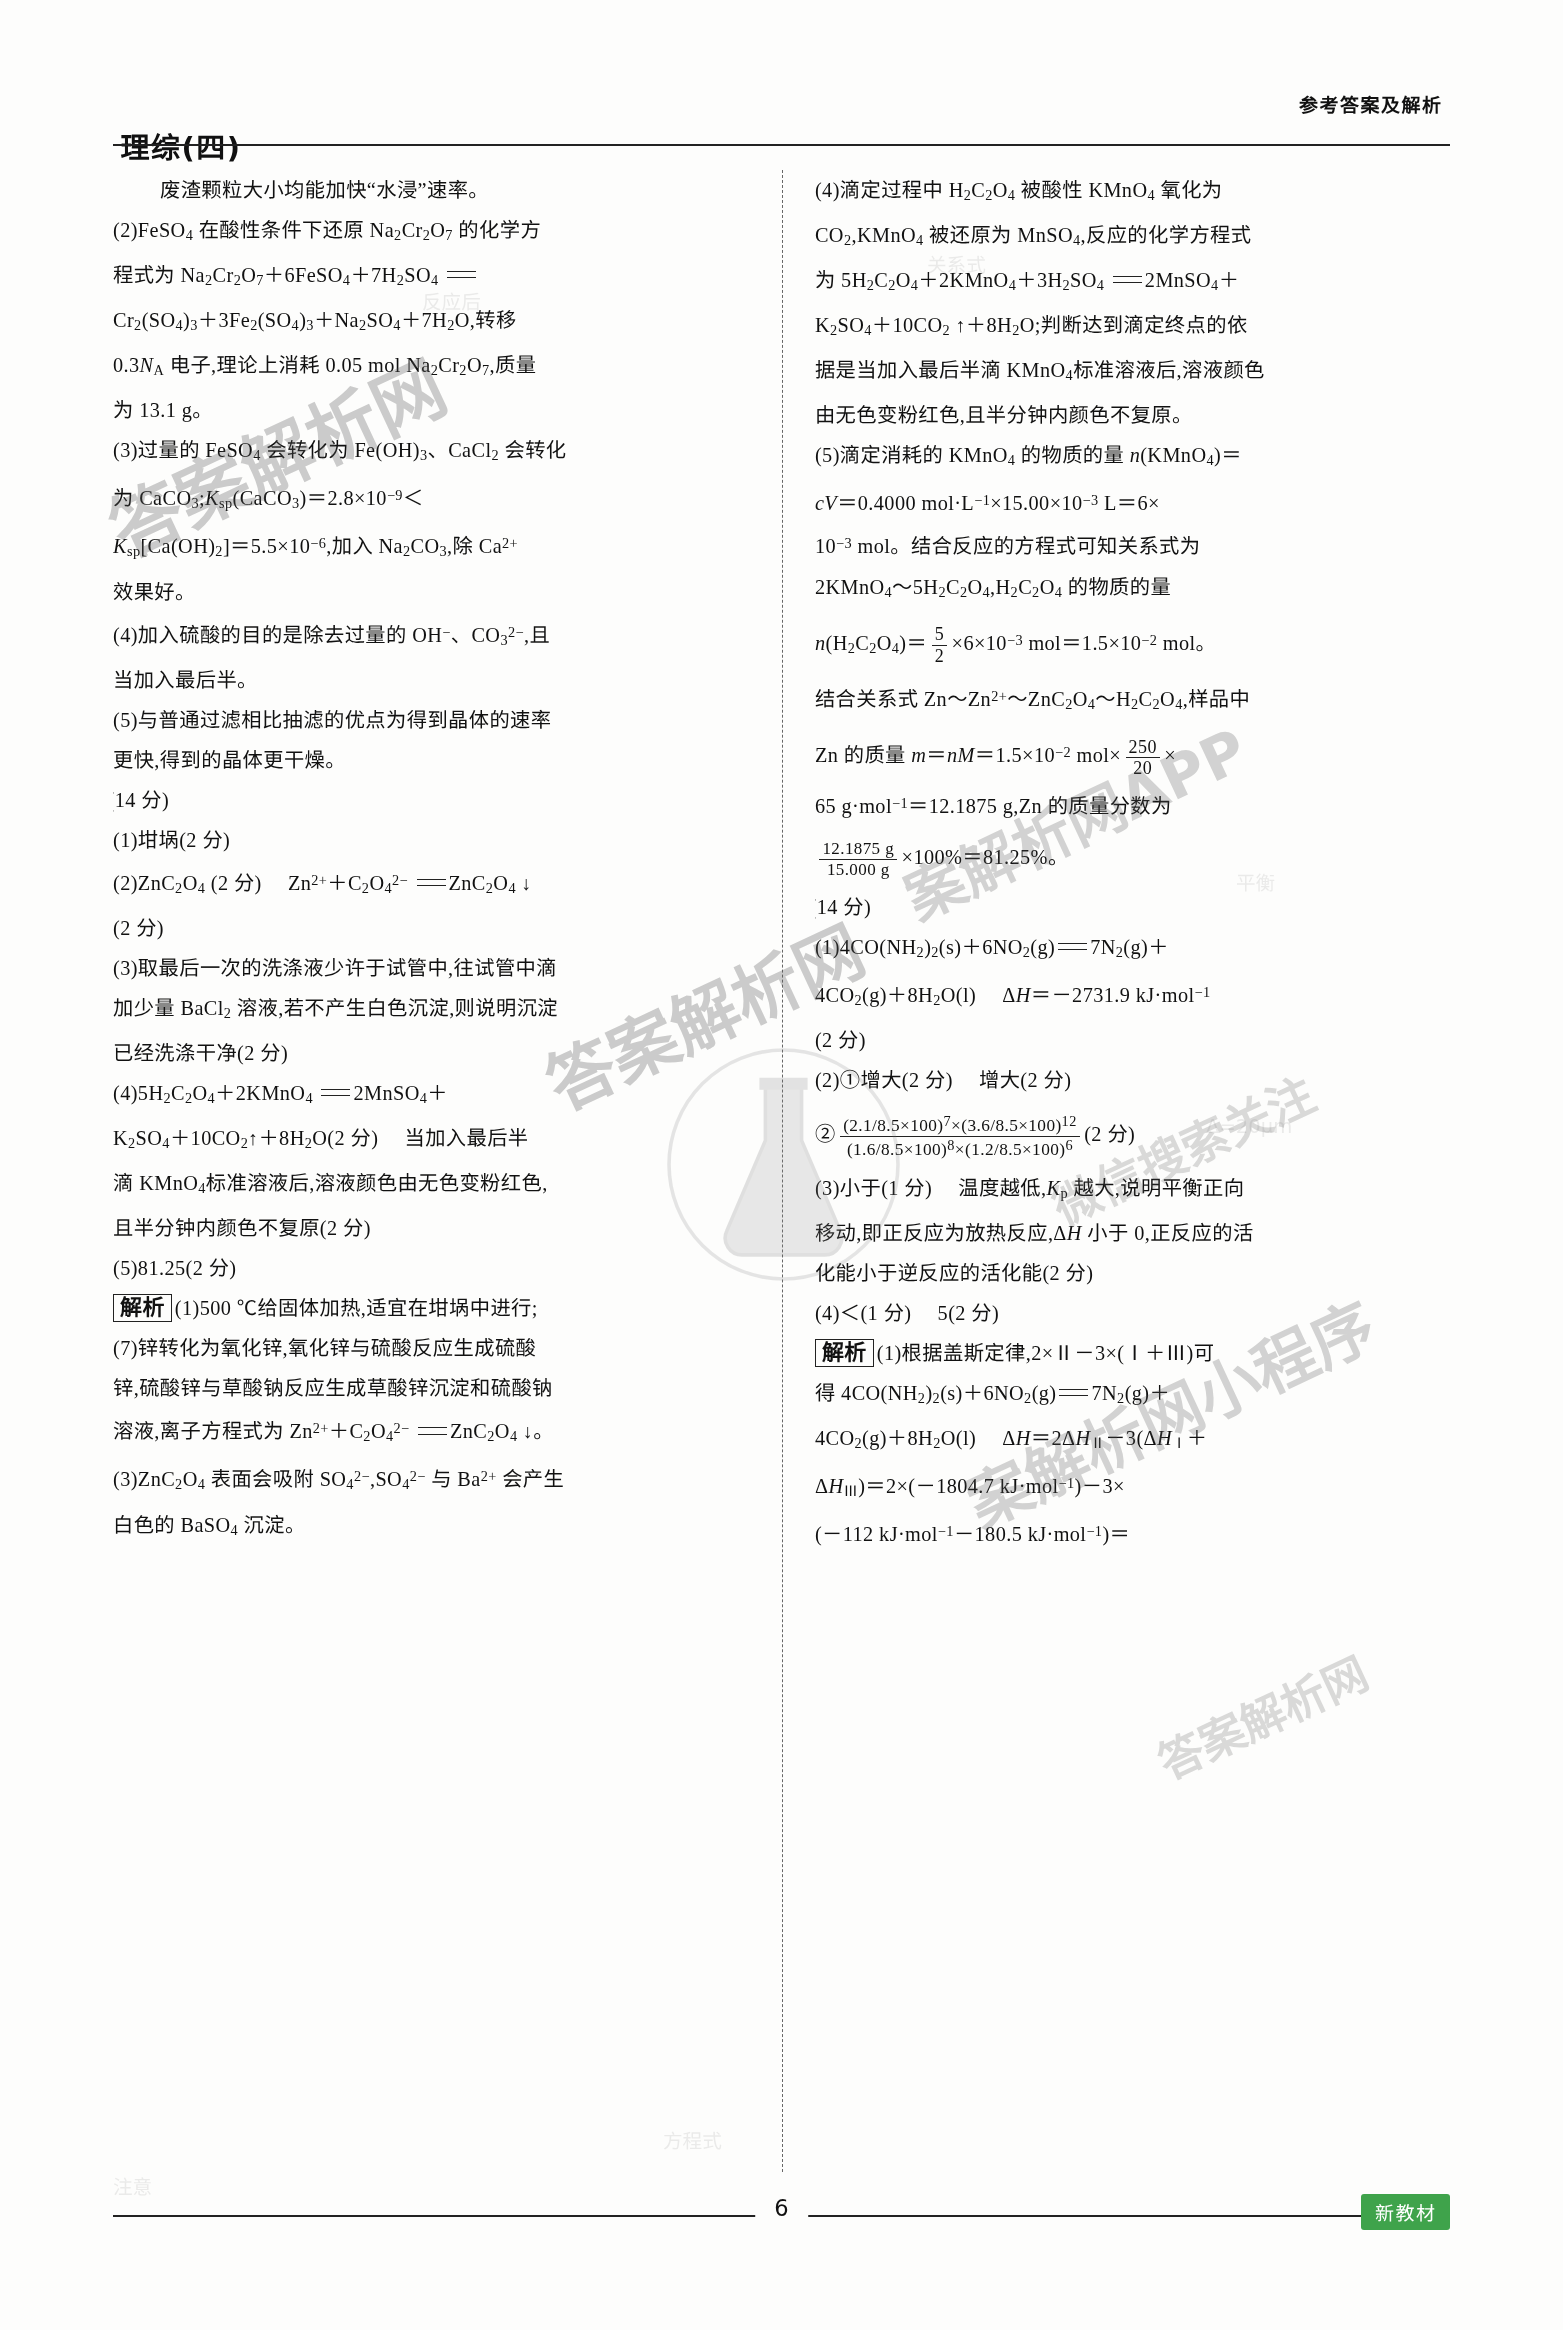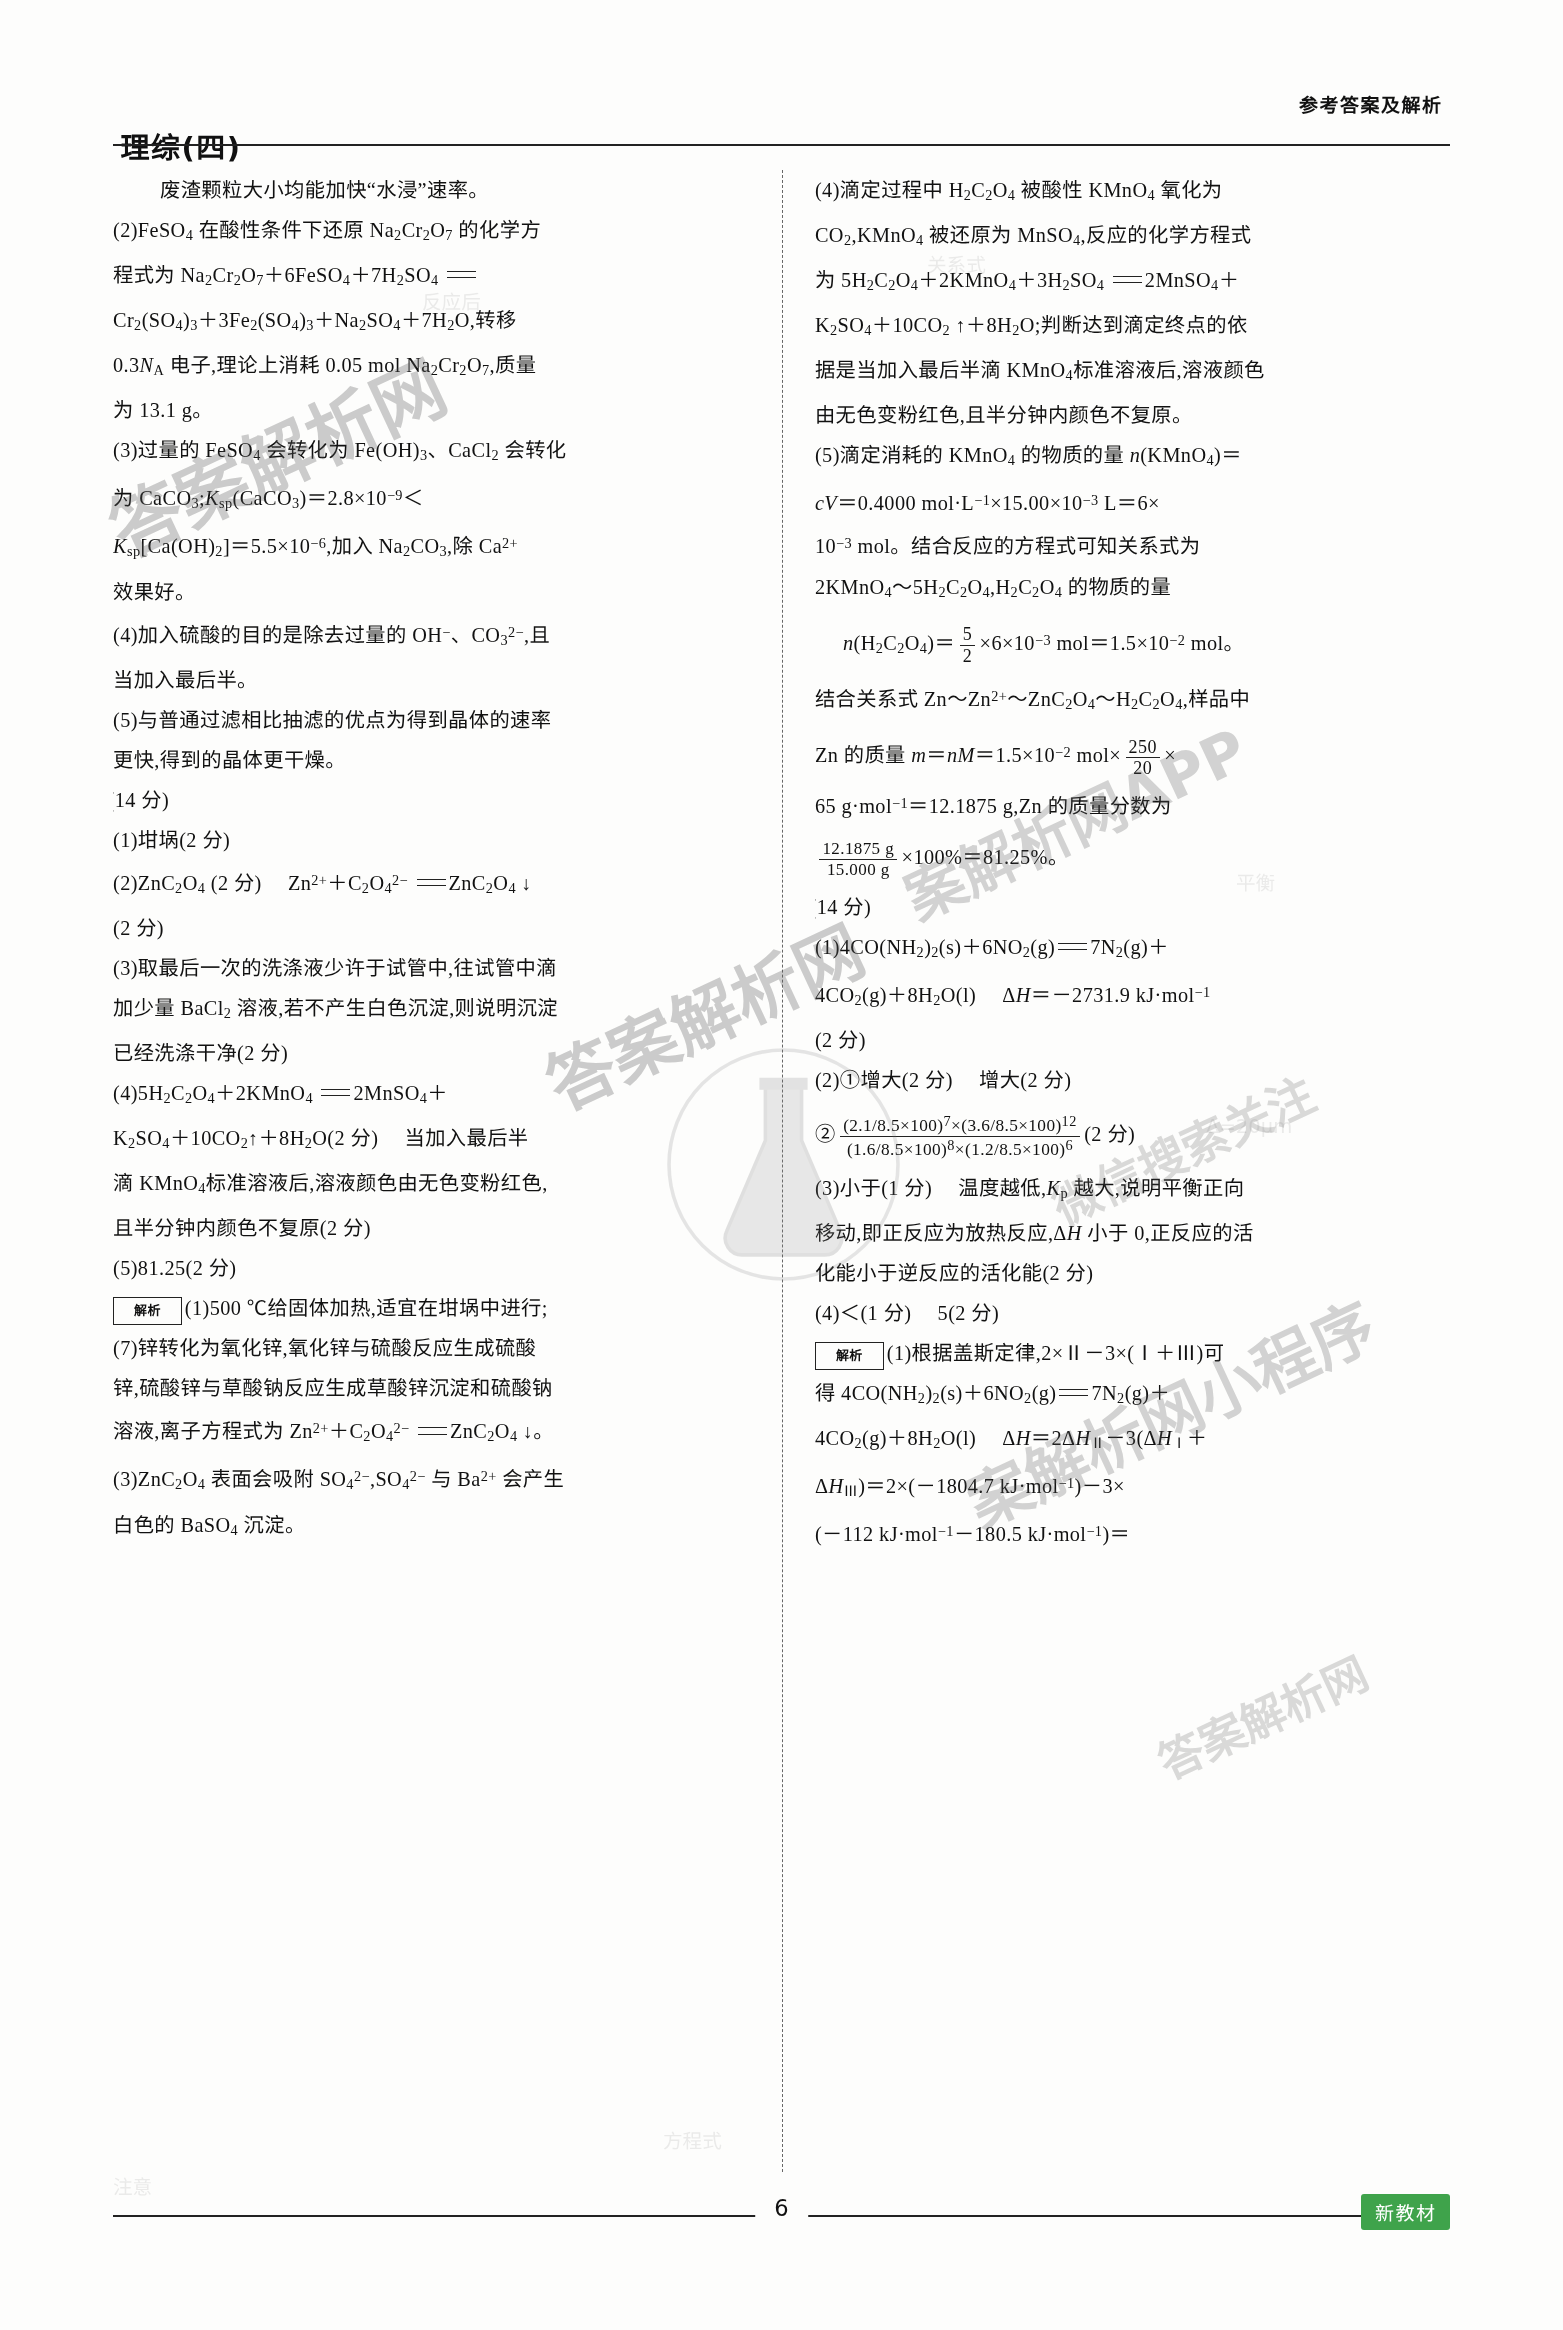--- a/index.html
+++ b/index.html
@@ -61,26 +61,26 @@
     letter-spacing:0.4px;
     white-space:nowrap;
   }
   .indent{margin-left:47px;font-family:Liberation Serif, serif;}
   .sub{font-size:14.3px;vertical-align:-3px;}
   .sup{font-size:14.3px;vertical-align:5.3px;}
   .ital{font-style:italic;font-family:"Liberation Serif",serif;}
   .boxed{
     display:inline-block;
     border:1.5px solid #222;
-    padding:0 20px;
+    padding:0 6px;
     line-height:26px;
     font-weight:bold;
     margin-right:3px;
     font-family:"DejaVu Sans",sans-serif;
-    font-size:13px;
+    font-size:22px;
   }
   .frac{
     display:inline-block;
     vertical-align:middle;
     text-align:center;
     margin:0 4.5px;
     line-height:1.15;
     font-size:18px;
   }
   .frac .num{display:block;border-bottom:1.5px solid #222;padding:0 3px;}
@@ -196,21 +196,21 @@
       <div class="line">(4)滴定过程中 H<span class="sub">2</span>C<span class="sub">2</span>O<span class="sub">4</span> 被酸性 KMnO<span class="sub">4</span> 氧化为</div>
       <div class="line">CO<span class="sub">2</span>,KMnO<span class="sub">4</span> 被还原为 MnSO<span class="sub">4</span>,反应的化学方程式</div>
       <div class="line">为 5H<span class="sub">2</span>C<span class="sub">2</span>O<span class="sub">4</span>＋2KMnO<span class="sub">4</span>＋3H<span class="sub">2</span>SO<span class="sub">4</span> <span class="eqline"></span>2MnSO<span class="sub">4</span>＋</div>
       <div class="line">K<span class="sub">2</span>SO<span class="sub">4</span>＋10CO<span class="sub">2</span> <span class="arrowup">↑</span>＋8H<span class="sub">2</span>O;判断达到滴定终点的依</div>
       <div class="line">据是当加入最后半滴 KMnO<span class="sub">4</span>标准溶液后,溶液颜色</div>
       <div class="line">由无色变粉红色,且半分钟内颜色不复原。</div>
       <div class="line">(5)滴定消耗的 KMnO<span class="sub">4</span> 的物质的量 <span class="ital">n</span>(KMnO<span class="sub">4</span>)＝</div>
       <div class="line"><span class="ital">cV</span>＝0.4000 mol·L<span class="sup">−1</span>×15.00×10<span class="sup">−3</span> L＝6×</div>
       <div class="line">10<span class="sup">−3</span> mol。结合反应的方程式可知关系式为</div>
       <div class="line">2KMnO<span class="sub">4</span>～5H<span class="sub">2</span>C<span class="sub">2</span>O<span class="sub">4</span>,H<span class="sub">2</span>C<span class="sub">2</span>O<span class="sub">4</span> 的物质的量</div>
-      <div class="line" style="line-height:56px;margin-left:28px;"><span class="ital">n</span>(H<span class="sub">2</span>C<span class="sub">2</span>O<span class="sub">4</span>)＝<span class="frac"><span class="num">5</span><span class="den">2</span></span>×6×10<span class="sup">−3</span> mol＝1.5×10<span class="sup">−2</span> mol。</div>
+      <div class="line" style="line-height:56px;"><span class="ital">n</span>(H<span class="sub">2</span>C<span class="sub">2</span>O<span class="sub">4</span>)＝<span class="frac"><span class="num">5</span><span class="den">2</span></span>×6×10<span class="sup">−3</span> mol＝1.5×10<span class="sup">−2</span> mol。</div>
       <div class="line">结合关系式 Zn～Zn<span class="sup">2+</span>～ZnC<span class="sub">2</span>O<span class="sub">4</span>～H<span class="sub">2</span>C<span class="sub">2</span>O<span class="sub">4</span>,样品中</div>
       <div class="line" style="line-height:56px;">Zn 的质量 <span class="ital">m</span>＝<span class="ital">nM</span>＝1.5×10<span class="sup">−2</span> mol×<span class="frac"><span class="num">250</span><span class="den">20</span></span>×</div>
       <div class="line">65 g·mol<span class="sup">−1</span>＝12.1875 g,Zn 的质量分数为</div>
       <div class="line" style="line-height:60px;"><span class="frac" style="font-size:17px;"><span class="num">12.1875 g</span><span class="den">15.000 g</span></span>×100%＝81.25%。</div>
       <div class="line" style="margin-left:-32px;">29.(14 分)</div>
       <div class="line">(1)4CO(NH<span class="sub">2</span>)<span class="sub">2</span>(s)＋6NO<span class="sub">2</span>(g)<span class="eqline"></span>7N<span class="sub">2</span>(g)＋</div>
       <div class="line">4CO<span class="sub">2</span>(g)＋8H<span class="sub">2</span>O(l)　 Δ<span class="ital">H</span>＝－2731.9 kJ·mol<span class="sup">−1</span></div>
       <div class="line">(2 分)</div>
       <div class="line">(2)①增大(2 分)　 增大(2 分)</div>
       <div class="line" style="line-height:68px;">②<span class="frac" style="font-size:17.3px;"><span class="num">(2.1/8.5×100)<span class="sup">7</span>×(3.6/8.5×100)<span class="sup">12</span></span><span class="den">(1.6/8.5×100)<span class="sup">8</span>×(1.2/8.5×100)<span class="sup">6</span></span></span>(2 分)</div>

